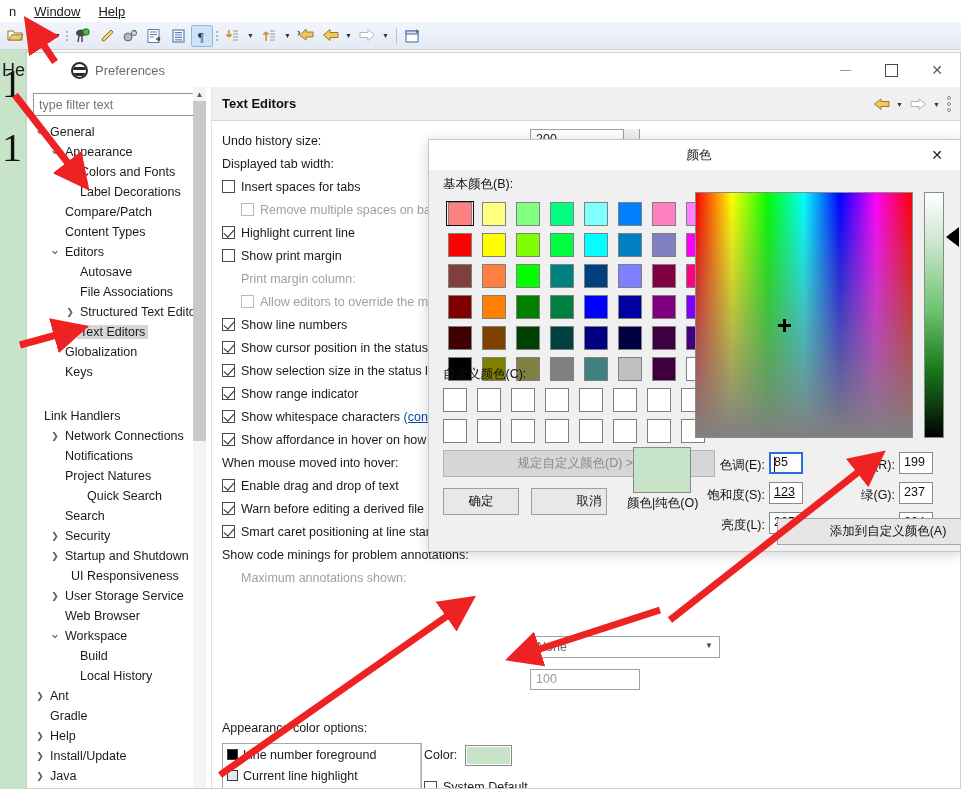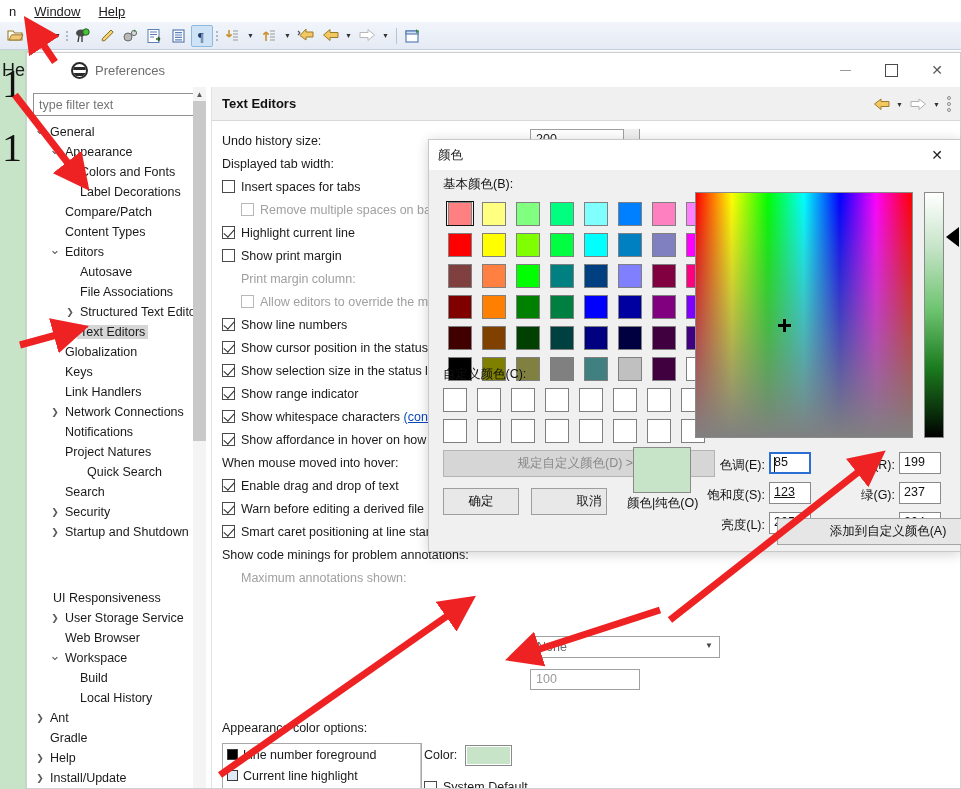--- a/index.html
+++ b/index.html
@@ -155,21 +155,21 @@
     width:47px;height:21px;border:1px solid #8a8a8a; background:#c7e4c9;
     margin-left:8px; box-shadow:inset 0 0 0 1px #fff;
   }
 
   
   #colordlg {
     position:absolute; left:428px; top:139px; width:533px; height:413px;
     background:#f0f0f0; border:1px solid #c8c8c8; box-shadow:0 2px 12px rgba(0,0,0,.18);
   }
   #cd-title { height:30px; background:#ffffff; display:flex; align-items:center;
-              padding-left:9px; font-size:12.5px; color:#1a1a1a; position:relative;}
+              padding-left:9px; font-size:12.5px; color:#1a1a1a; position:relative;justify-content:center;}
   #cd-close { position:absolute; right:0; top:0; width:46px; height:30px;
               display:flex;align-items:center;justify-content:center;font-size:14px;color:#222;}
   #cd-body { position:absolute; left:0; top:30px; right:0; bottom:0; }
   .cd-lab { position:absolute; font-size:12.5px; color:#111; }
   #basic-grid { position:absolute; left:14px; top:28px; display:grid;
                 grid-template-columns:repeat(8,34px); grid-auto-rows:31px; }
   .bcell { width:34px;height:31px; display:flex;align-items:center;justify-content:center; }
   .bcell .sq { width:24px;height:24px; border:1px solid #808080; }
   .bcell.selc { outline:1.5px solid #111; outline-offset:-4px; }
   #custom-grid { position:absolute; left:14px; top:218px; display:grid;
@@ -195,21 +195,21 @@
   #sv-cross::after{content:"";position:absolute;left:0;top:5px;width:13px;height:3px;
        background:#000;}
   #lum-bar { position:absolute; left:495px; top:22px; width:20px; height:246px;
              border:1px solid #8a8a8a; }
   #lum-marker { position:absolute; left:517px; width:0;height:0;
     border-top:10px solid transparent; border-bottom:10px solid transparent;
     border-right:13px solid #000; }
   #cd-preview { position:absolute; left:204px; top:277px; width:58px; height:46px;
                 background:#c7e4c9; border:1px solid #8a8a8a; }
   .numlab { position:absolute; font-size:12.5px; color:#111; text-align:right; }
-  .numbox { position:absolute; width:42px; height:22px; background:#fff;
+  .numbox { position:absolute; width:34px; height:22px; background:#fff;
             border:1px solid #8a8a8a; font-size:12.5px; color:#111; padding:2px 0 0 4px; }
   .numbox.focus { border:2px solid #2b6fd4; padding:1px 0 0 3px; }
   .caretbar { position:absolute; left:3px; top:3px; width:1px; height:15px; background:#111; }
   #btn-addcustom {
     position:absolute; left:348px; top:348px; width:222px; height:27px;
     background:#e6e6e6; border:1px solid #a4a4a4;
     display:flex;align-items:center;justify-content:center; font-size:12.5px; color:#111;
   }
 
   
@@ -401,21 +401,21 @@
             <span class="lbl">Text Editors</span>
           </div>
           <div class="tnode" style="padding-left: 21px;">
             <span class="tw"></span>
             <span class="lbl">Globalization</span>
           </div>
           <div class="tnode" style="padding-left: 21px;">
             <span class="tw"></span>
             <span class="lbl">Keys</span>
           </div>
-          <div class="tnode" style="padding-left: 21px;">
+          <div class="tnode" style=" margin-top: 24px;">
             <span class="tw"></span>
             <span class="lbl">Link Handlers</span>
           </div>
           <div class="tnode" style="padding-left: 21px;">
             <span class="tw">❯</span>
             <span class="lbl">Network Connections</span>
           </div>
           <div class="tnode" style="padding-left: 21px;">
             <span class="tw"></span>
             <span class="lbl">Notifications</span>
@@ -433,21 +433,21 @@
             <span class="lbl">Search</span>
           </div>
           <div class="tnode" style="padding-left: 21px;">
             <span class="tw">❯</span>
             <span class="lbl">Security</span>
           </div>
           <div class="tnode" style="padding-left: 21px;">
             <span class="tw">❯</span>
             <span class="lbl">Startup and Shutdown</span>
           </div>
-          <div class="tnode" style="padding-left: 9px; margin-top: 46px;">
+          <div class="tnode" style="padding-left: 27px;">
             <span class="tw"></span>
             <span class="lbl">UI Responsiveness</span>
           </div>
           <div class="tnode" style="padding-left: 21px;">
             <span class="tw">❯</span>
             <span class="lbl">User Storage Service</span>
           </div>
           <div class="tnode" style="padding-left: 21px;">
             <span class="tw"></span>
             <span class="lbl">Web Browser</span>

